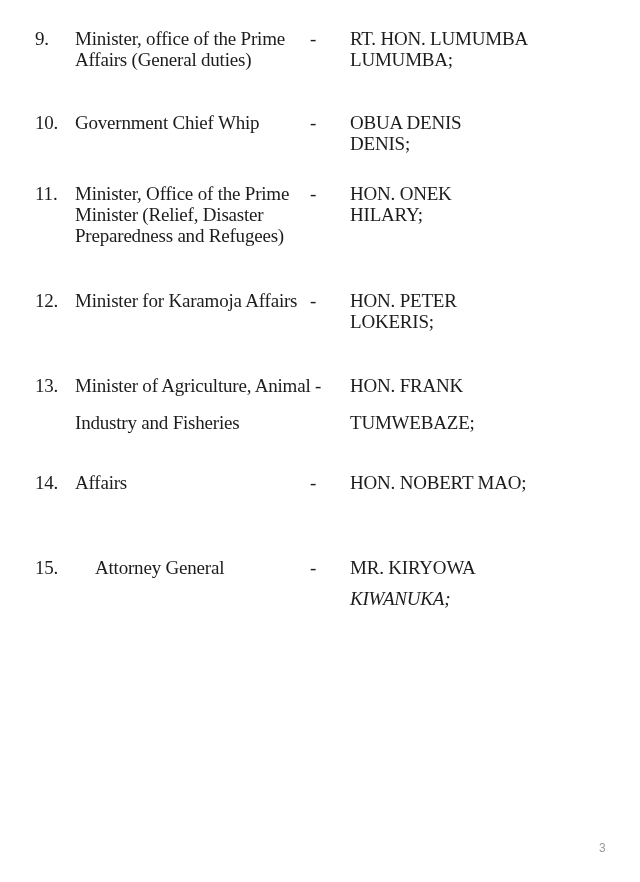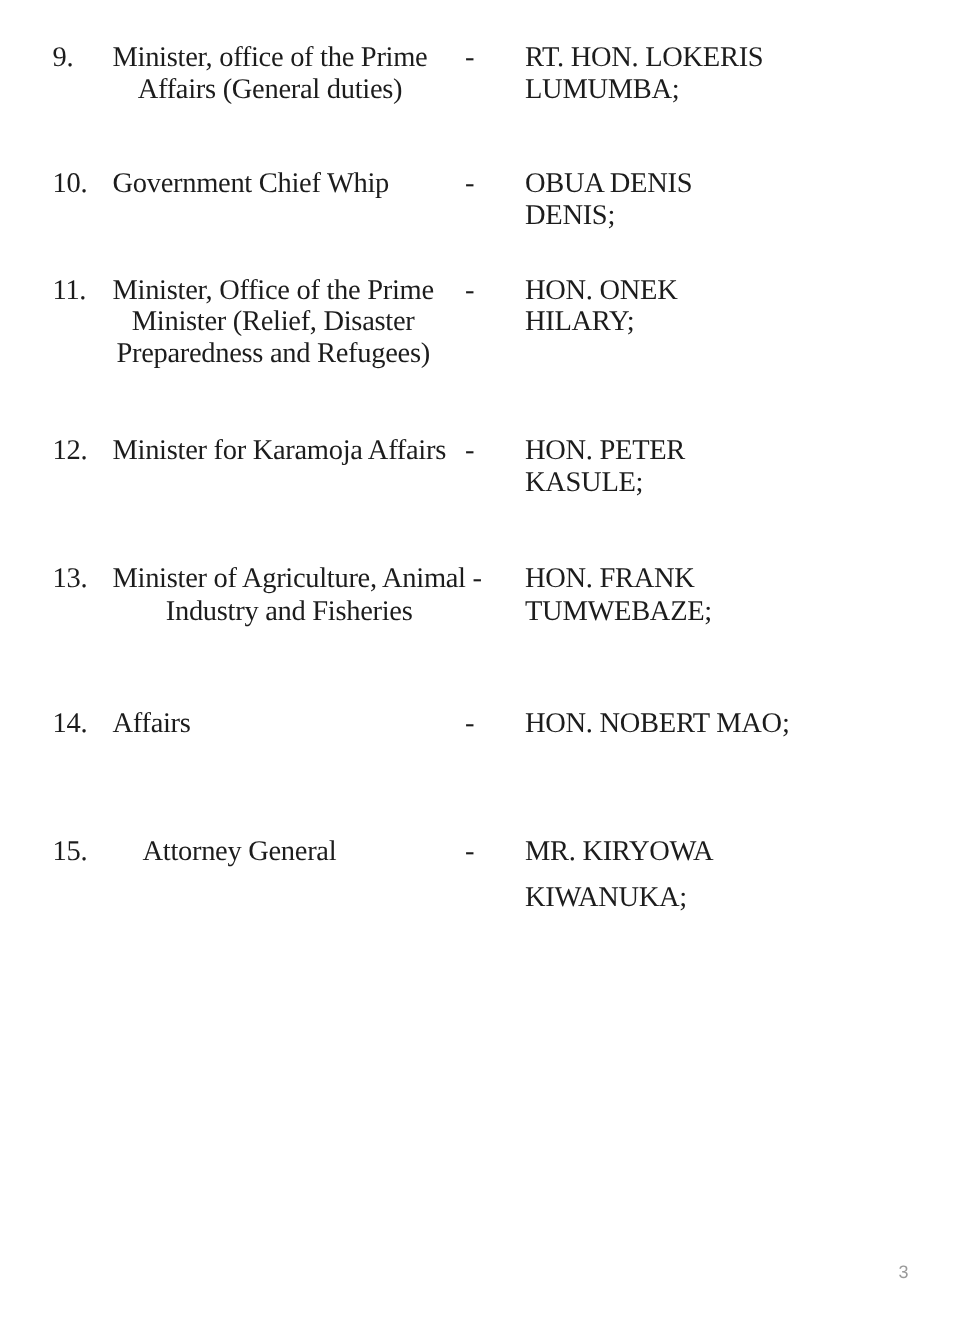--- a/index.html
+++ b/index.html
@@ -10,32 +10,32 @@
     background:#ffffff;
     font-family:"Liberation Serif", serif;
     font-size:19px;
     color:#1c1c1c;
     letter-spacing:-0.2px;
     overflow:hidden;
   }
   .item { position:absolute; left:0; width:640px; }
   .col  { position:absolute; top:0; }
   .no   { left:35px; line-height:21px; white-space:nowrap; }
-  .office { left:75px;text-align:center; }
+  .office { left:75px; }
   .dash { left:310px; line-height:21px; }
   .name { left:350px; }
   .line { line-height:21px; white-space:nowrap; }
 
   
-  .item-13 .line + .line { margin-top:1px; }
+  .item-13 .line + .line { margin-top:16px; }
   .item-13 .dash { left:315px; }
 
   
   .item-15 .office { left:66px;margin-left:29px; }
-  .item-15 .name .line + .line { margin-top:10px; }
+  .item-15 .name .line + .line { margin-top:10px;font-style:italic; }
 
   .page-number {
     position:absolute;
     left:599px;
     top:841px;
     font-family:"Liberation Sans", sans-serif;
     font-size:12px;
     letter-spacing:0;
     color:#9a9a9a;
   }
@@ -46,21 +46,21 @@
 <div class="page">
 
   <div class="item" style="top:28px">
     <div class="col no">9.</div>
     <div class="col office">
       <div class="line">Minister, office of the Prime</div>
       <div class="line">Affairs (General duties)</div>
     </div>
     <div class="col dash">-</div>
     <div class="col name">
-      <div class="line">RT. HON. LOKERIS</div>
+      <div class="line">RT. HON. LUMUMBA</div>
       <div class="line">LUMUMBA;</div>
     </div>
   </div>
 
   <div class="item" style="top:112px">
     <div class="col no">10.</div>
     <div class="col office">
       <div class="line">Government Chief Whip</div>
     </div>
     <div class="col dash">-</div>
@@ -85,21 +85,21 @@
   </div>
 
   <div class="item" style="top:290px">
     <div class="col no">12.</div>
     <div class="col office">
       <div class="line">Minister for Karamoja Affairs</div>
     </div>
     <div class="col dash">-</div>
     <div class="col name">
       <div class="line">HON. PETER</div>
-      <div class="line">KASULE;</div>
+      <div class="line">LOKERIS;</div>
     </div>
   </div>
 
   <div class="item item-13" style="top:375px">
     <div class="col no">13.</div>
     <div class="col office">
       <div class="line">Minister of Agriculture, Animal</div>
       <div class="line">Industry and Fisheries</div>
     </div>
     <div class="col dash">-</div>

